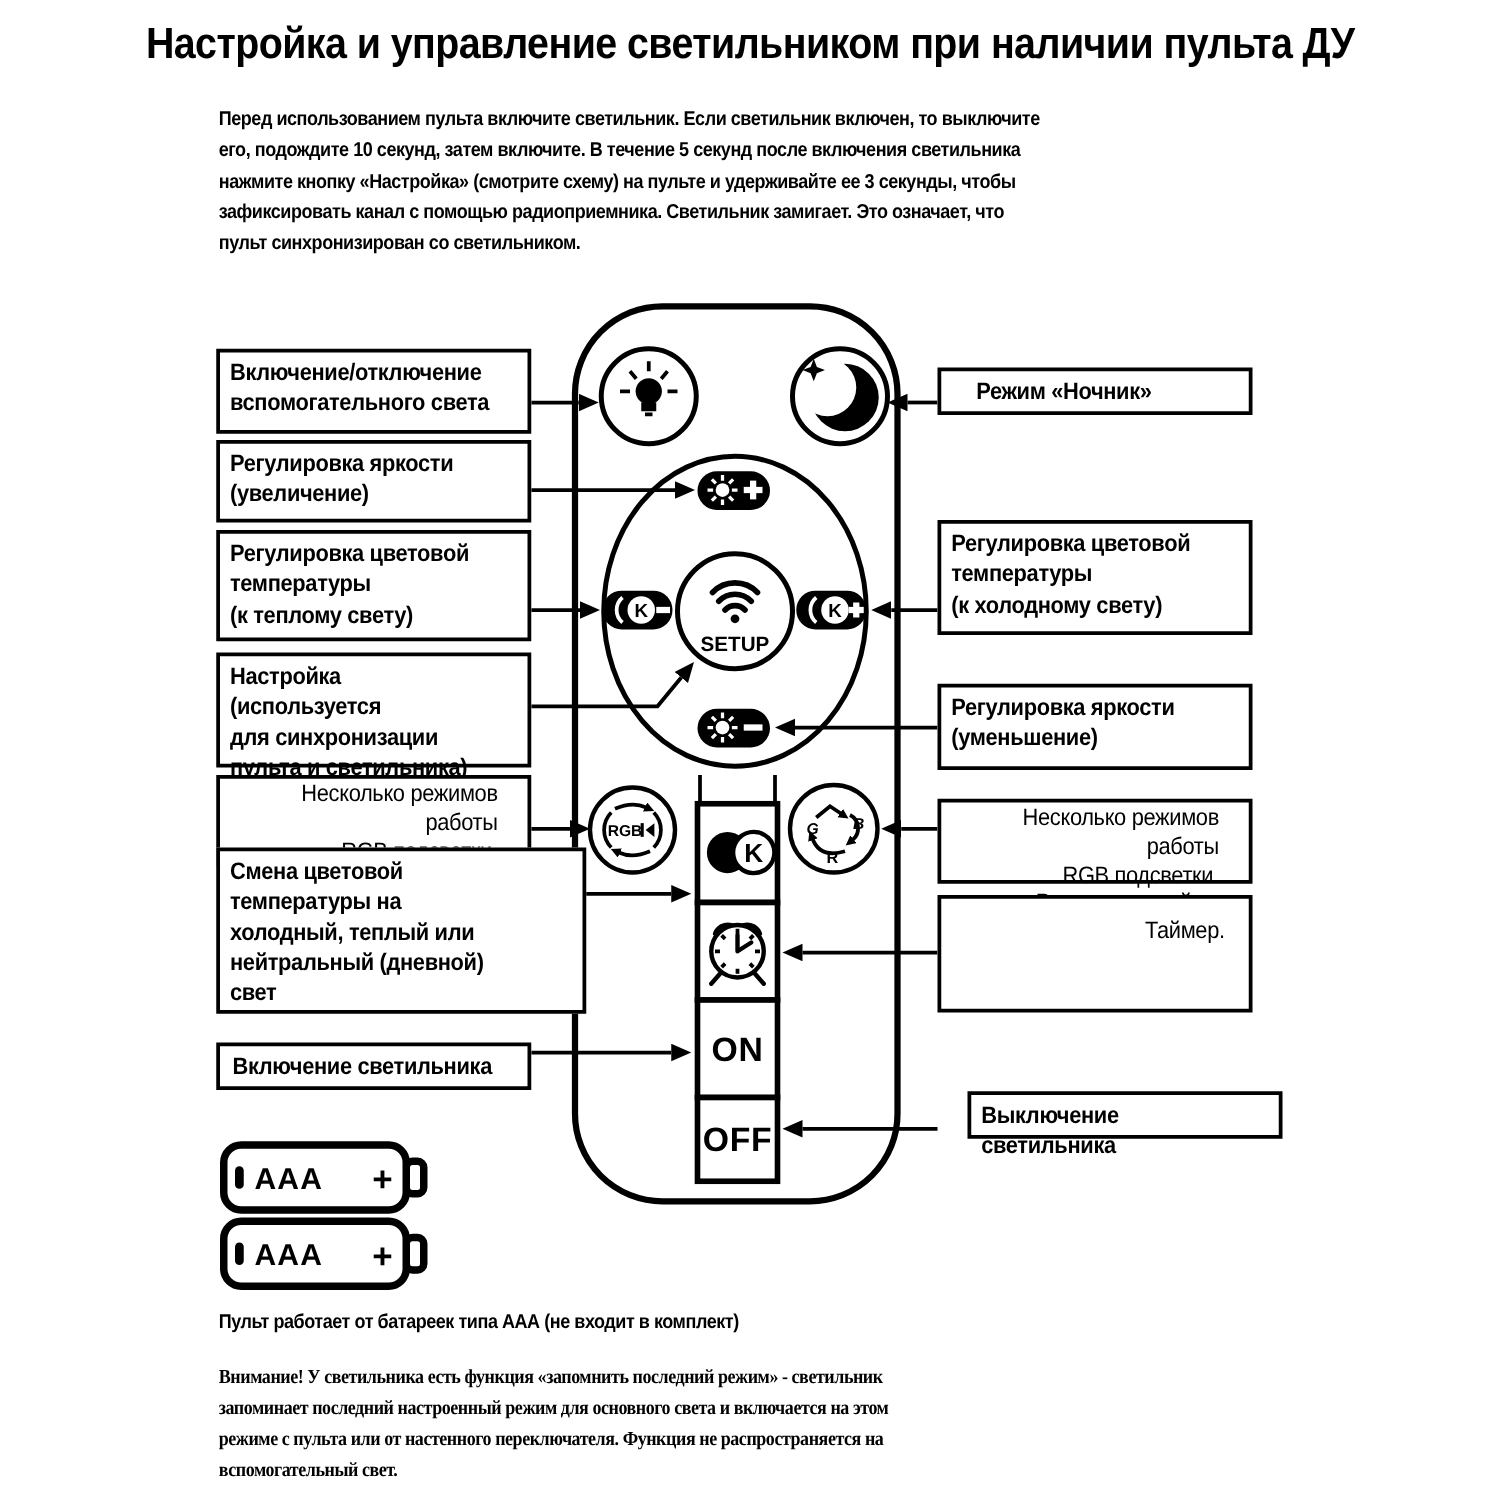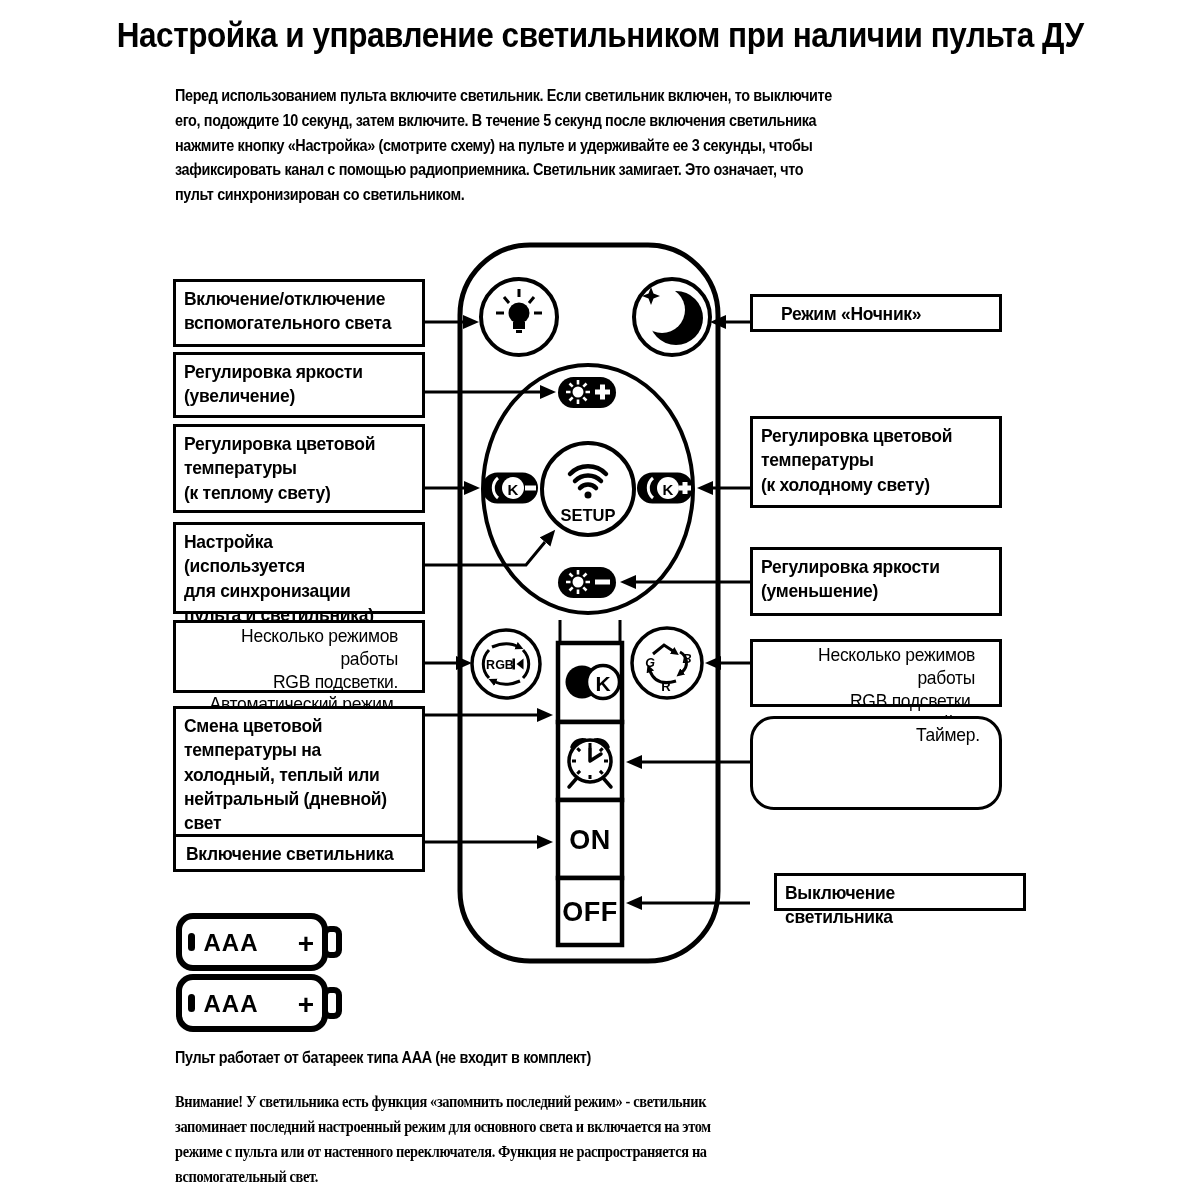--- a/index.html
+++ b/index.html
@@ -7,21 +7,21 @@
        font-family:"Liberation Sans", sans-serif;position:relative;overflow:hidden;}
   .title{position:absolute;left:0;top:15px;width:1200px;text-align:center;
          font-size:35px;font-weight:bold;letter-spacing:-0.5px;}
   .para{position:absolute;font-size:16px;font-weight:bold;line-height:24.8px;letter-spacing:-0.4px;}
   .sx{display:inline-block;transform:scaleX(0.9);transform-origin:left top;white-space:pre-line;}
   .sx.c{transform-origin:center top;}
   .lbox{position:absolute;border:3px solid #000;background:#fff;box-sizing:border-box;
         font-size:19px;font-weight:bold;line-height:1.28;padding:5px 8px;letter-spacing:-0.3px;}
   .lbox .sxb{display:inline-block;transform:scaleX(0.92);transform-origin:left top;white-space:pre-line;}
   .lbox.reg{font-weight:normal;padding:2px 5px;line-height:1.2;text-align:right;}
-  .lbox.timer{padding:5px 14px;border-radius:24px;}
+  .lbox.timer{padding:15px 14px;}
   svg{position:absolute;left:0;top:0;pointer-events:none;}
   svg text{font-family:"Liberation Sans", sans-serif;fill:#000;}
   .o4{stroke:#000;stroke-width:4;fill:#fff;}
   .o35{stroke:#000;stroke-width:3.5;fill:#fff;}
   .o45{stroke:#000;stroke-width:4.5;fill:#fff;}
   .o5{stroke:#000;stroke-width:5;fill:#fff;}
   .o6{stroke:#000;stroke-width:6;fill:#fff;}
   .of4{stroke:#000;stroke-width:4;fill:none;}
   .s3{stroke:#000;stroke-width:3;fill:none;}
   .s35{stroke:#000;stroke-width:3.5;fill:none;stroke-linecap:round;}
@@ -226,21 +226,21 @@
 (увеличение)</span></div>
 <div class="lbox" style="left:173px;top:424px;width:252px;height:89px;"><span class="sxb">Регулировка цветовой
 температуры
 (к теплому свету)</span></div>
 <div class="lbox" style="left:173px;top:522px;width:252px;height:92px;"><span class="sxb">Настройка (используется
 для синхронизации
 пульта и светильника)</span></div>
 <div class="lbox reg" style="left:173px;top:620px;width:252px;height:73px;"><span class="sxb">Несколько режимов работы
 RGB подсветки.
 Автоматический режим.</span></div>
-<div class="lbox" style="left:173px;top:706px;width:252px;height:133px;"><span class="sxb">Смена цветовой
+<div class="lbox" style="left:173px;top:678px;width:296px;height:133px;"><span class="sxb">Смена цветовой
 температуры на
 холодный, теплый или
 нейтральный (дневной)
 свет</span></div>
 <div class="lbox" style="left:173px;top:834px;width:252px;height:38px;text-align:center;"><span class="sxb">Включение светильника</span></div>
 
 <div class="lbox" style="left:750px;top:294px;width:252px;height:38px;padding-left:28px;"><span class="sxb">Режим «Ночник»</span></div>
 <div class="lbox" style="left:750px;top:416px;width:252px;height:92px;"><span class="sxb">Регулировка цветовой
 температуры
 (к холодному свету)</span></div>

